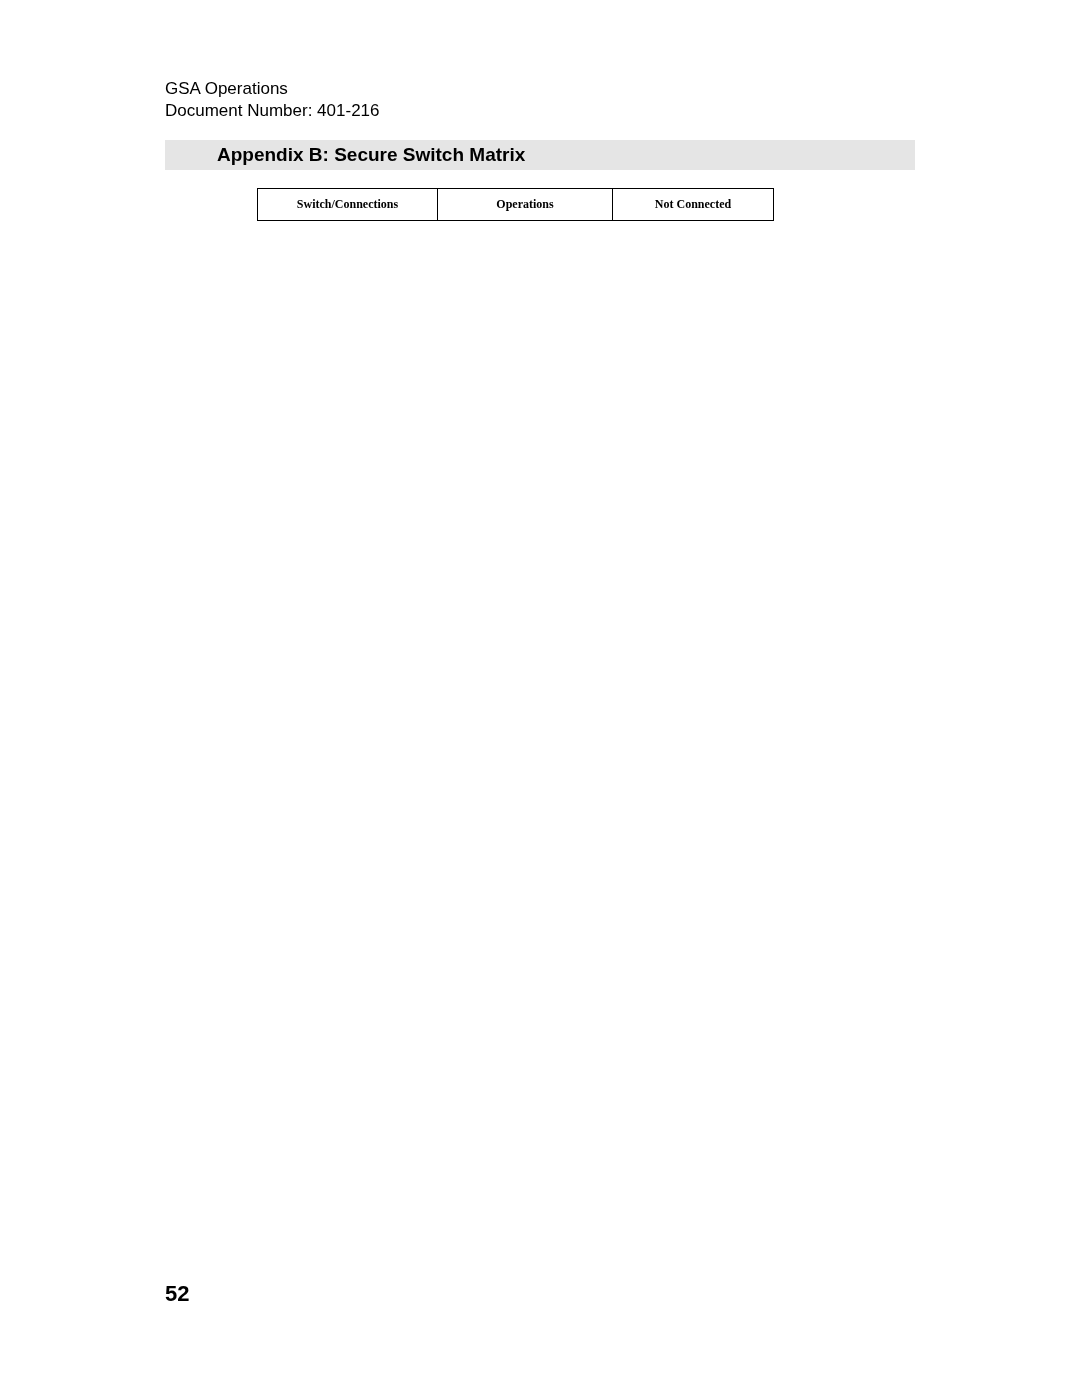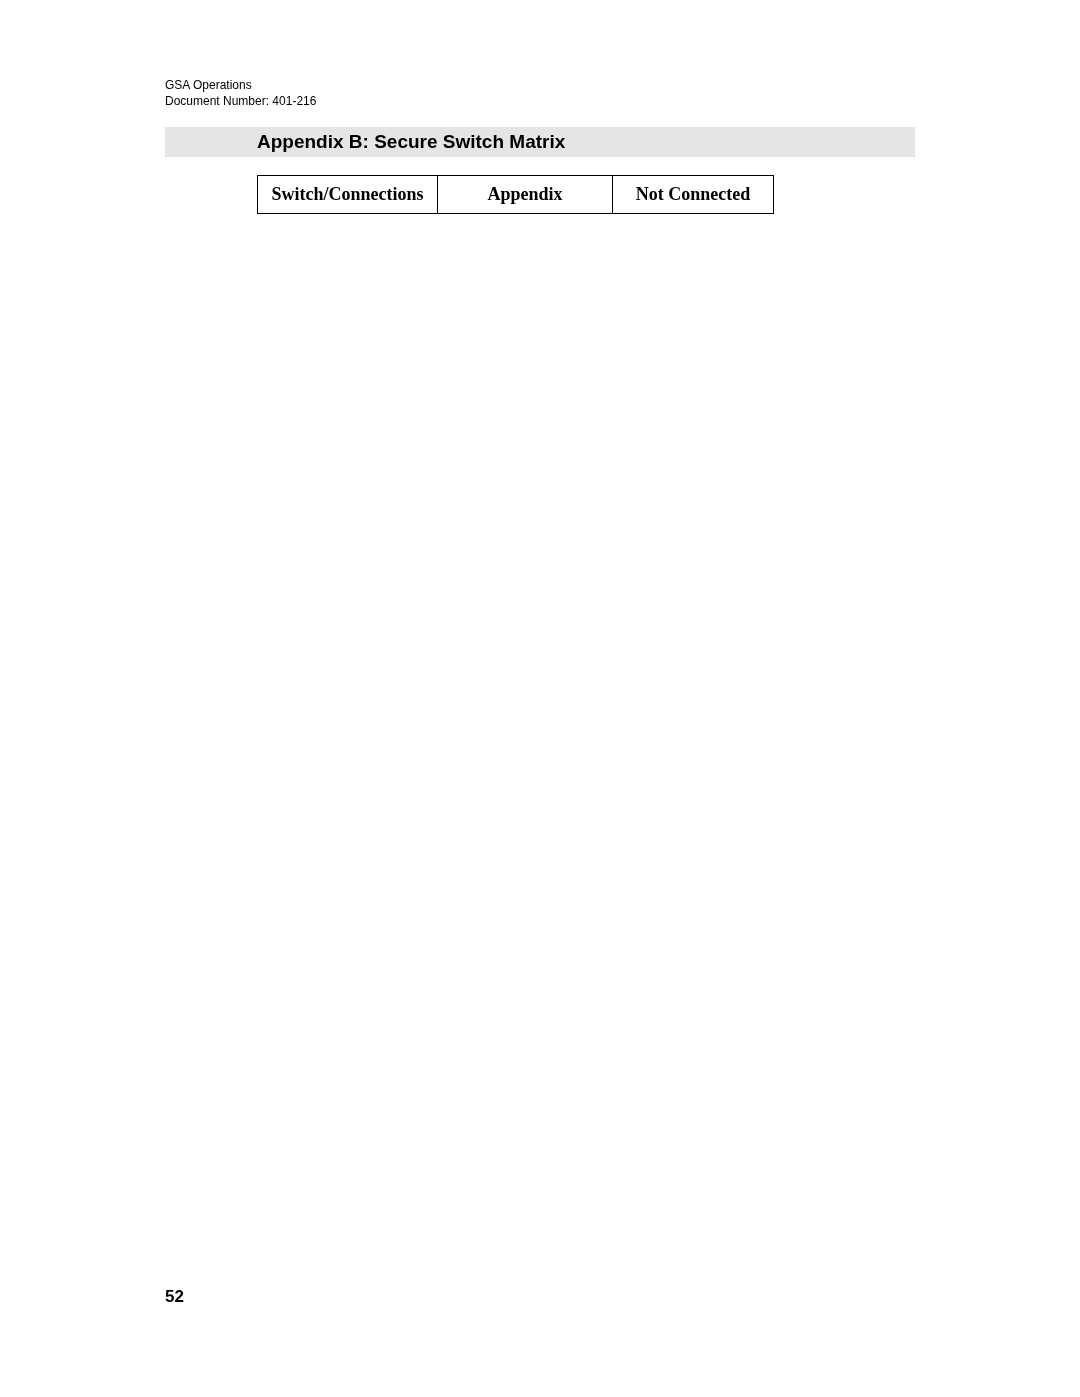--- a/index.html
+++ b/index.html
@@ -7,43 +7,43 @@
       width: 1080px;
       height: 1397px;
       background: #ffffff;
       font-family: Arial, Helvetica, sans-serif;
       position: relative;
     }
     .page {
       padding: 78px 165px 0 165px;
     }
     .header-line {
-      font-size: 12px;
+      font-size: 17px;
       color: #000;
       line-height: 1.3;
     }
     .appendix-bar {
       background: #e5e5e5;
       margin-top: 18px;
-      padding: 4px 0 4px 92px;
+      padding: 4px 0 4px 52px;
       width: 100%;
     }
     .appendix-title {
       font-weight: bold;
       font-size: 19px;
       color: #000;
     }
     .table-wrap {
       margin-top: 18px;
       margin-left: 92px;
     }
     table {
       border-collapse: collapse;
       font-family: "Times New Roman", Times, serif;
-      font-size: 18px;
+      font-size: 12px;
       color: #000;
     }
     th, td {
       border: 1px solid #000;
       padding: 8px 10px;
       vertical-align: top;
       text-align: left;
     }
     th {
       font-weight: bold;
@@ -55,40 +55,40 @@
     .cell-line {
       display: block;
       padding: 4px 0 14px 0;
     }
     .cell-line:last-child { padding-bottom: 4px; }
     .page-number {
       position: absolute;
       left: 165px;
       bottom: 90px;
       font-weight: bold;
-      font-size: 17px;
+      font-size: 22px;
     }
   </style>
 </head>
 <body>
 
 <div class="page">
   <div class="header-line">GSA Operations</div>
   <div class="header-line">Document Number: 401-216</div>
 
   <div class="appendix-bar">
     <span class="appendix-title">Appendix B: Secure Switch Matrix</span>
   </div>
 
   <div class="table-wrap">
     <table>
       <thead>
         <tr>
           <th class="col0">Switch/Connections</th>
-          <th class="col1">Appendix</th>
+          <th class="col1">Operations</th>
           <th class="col2">Not Connected</th>
         </tr>
       </thead>
       <tbody>
       </tbody>
     </table>
   </div>
 </div>
 
 <div class="page-number">52</div>

